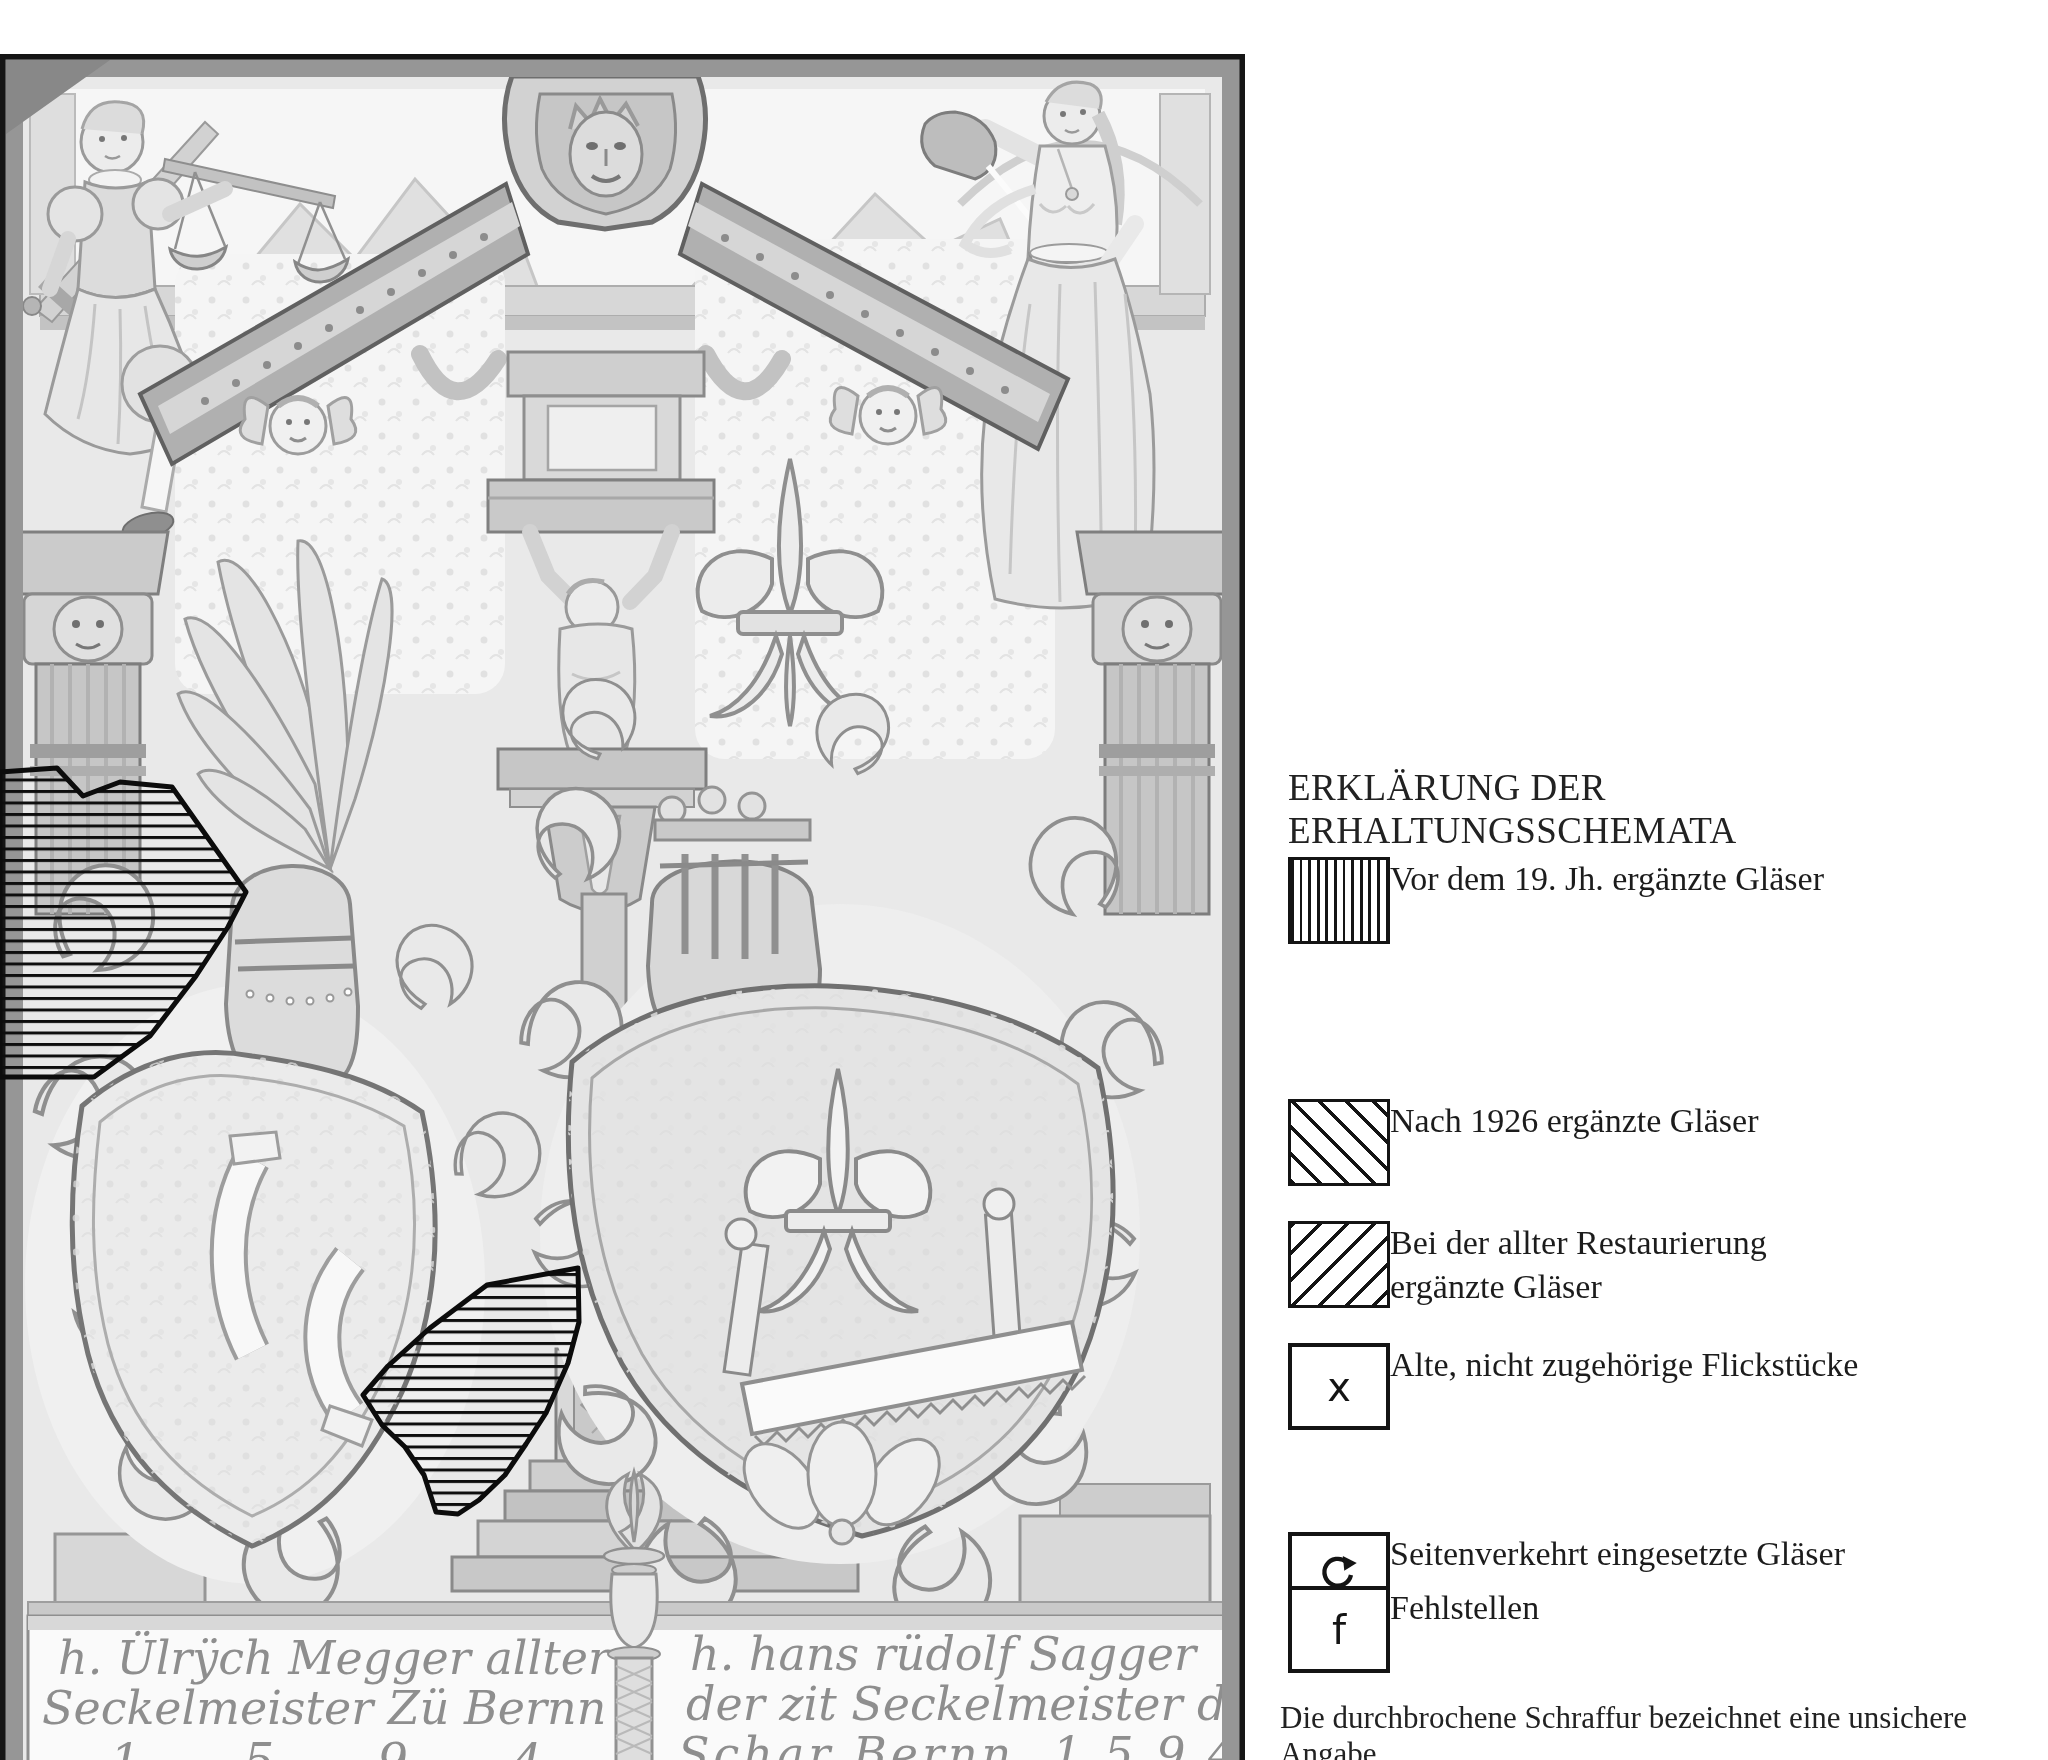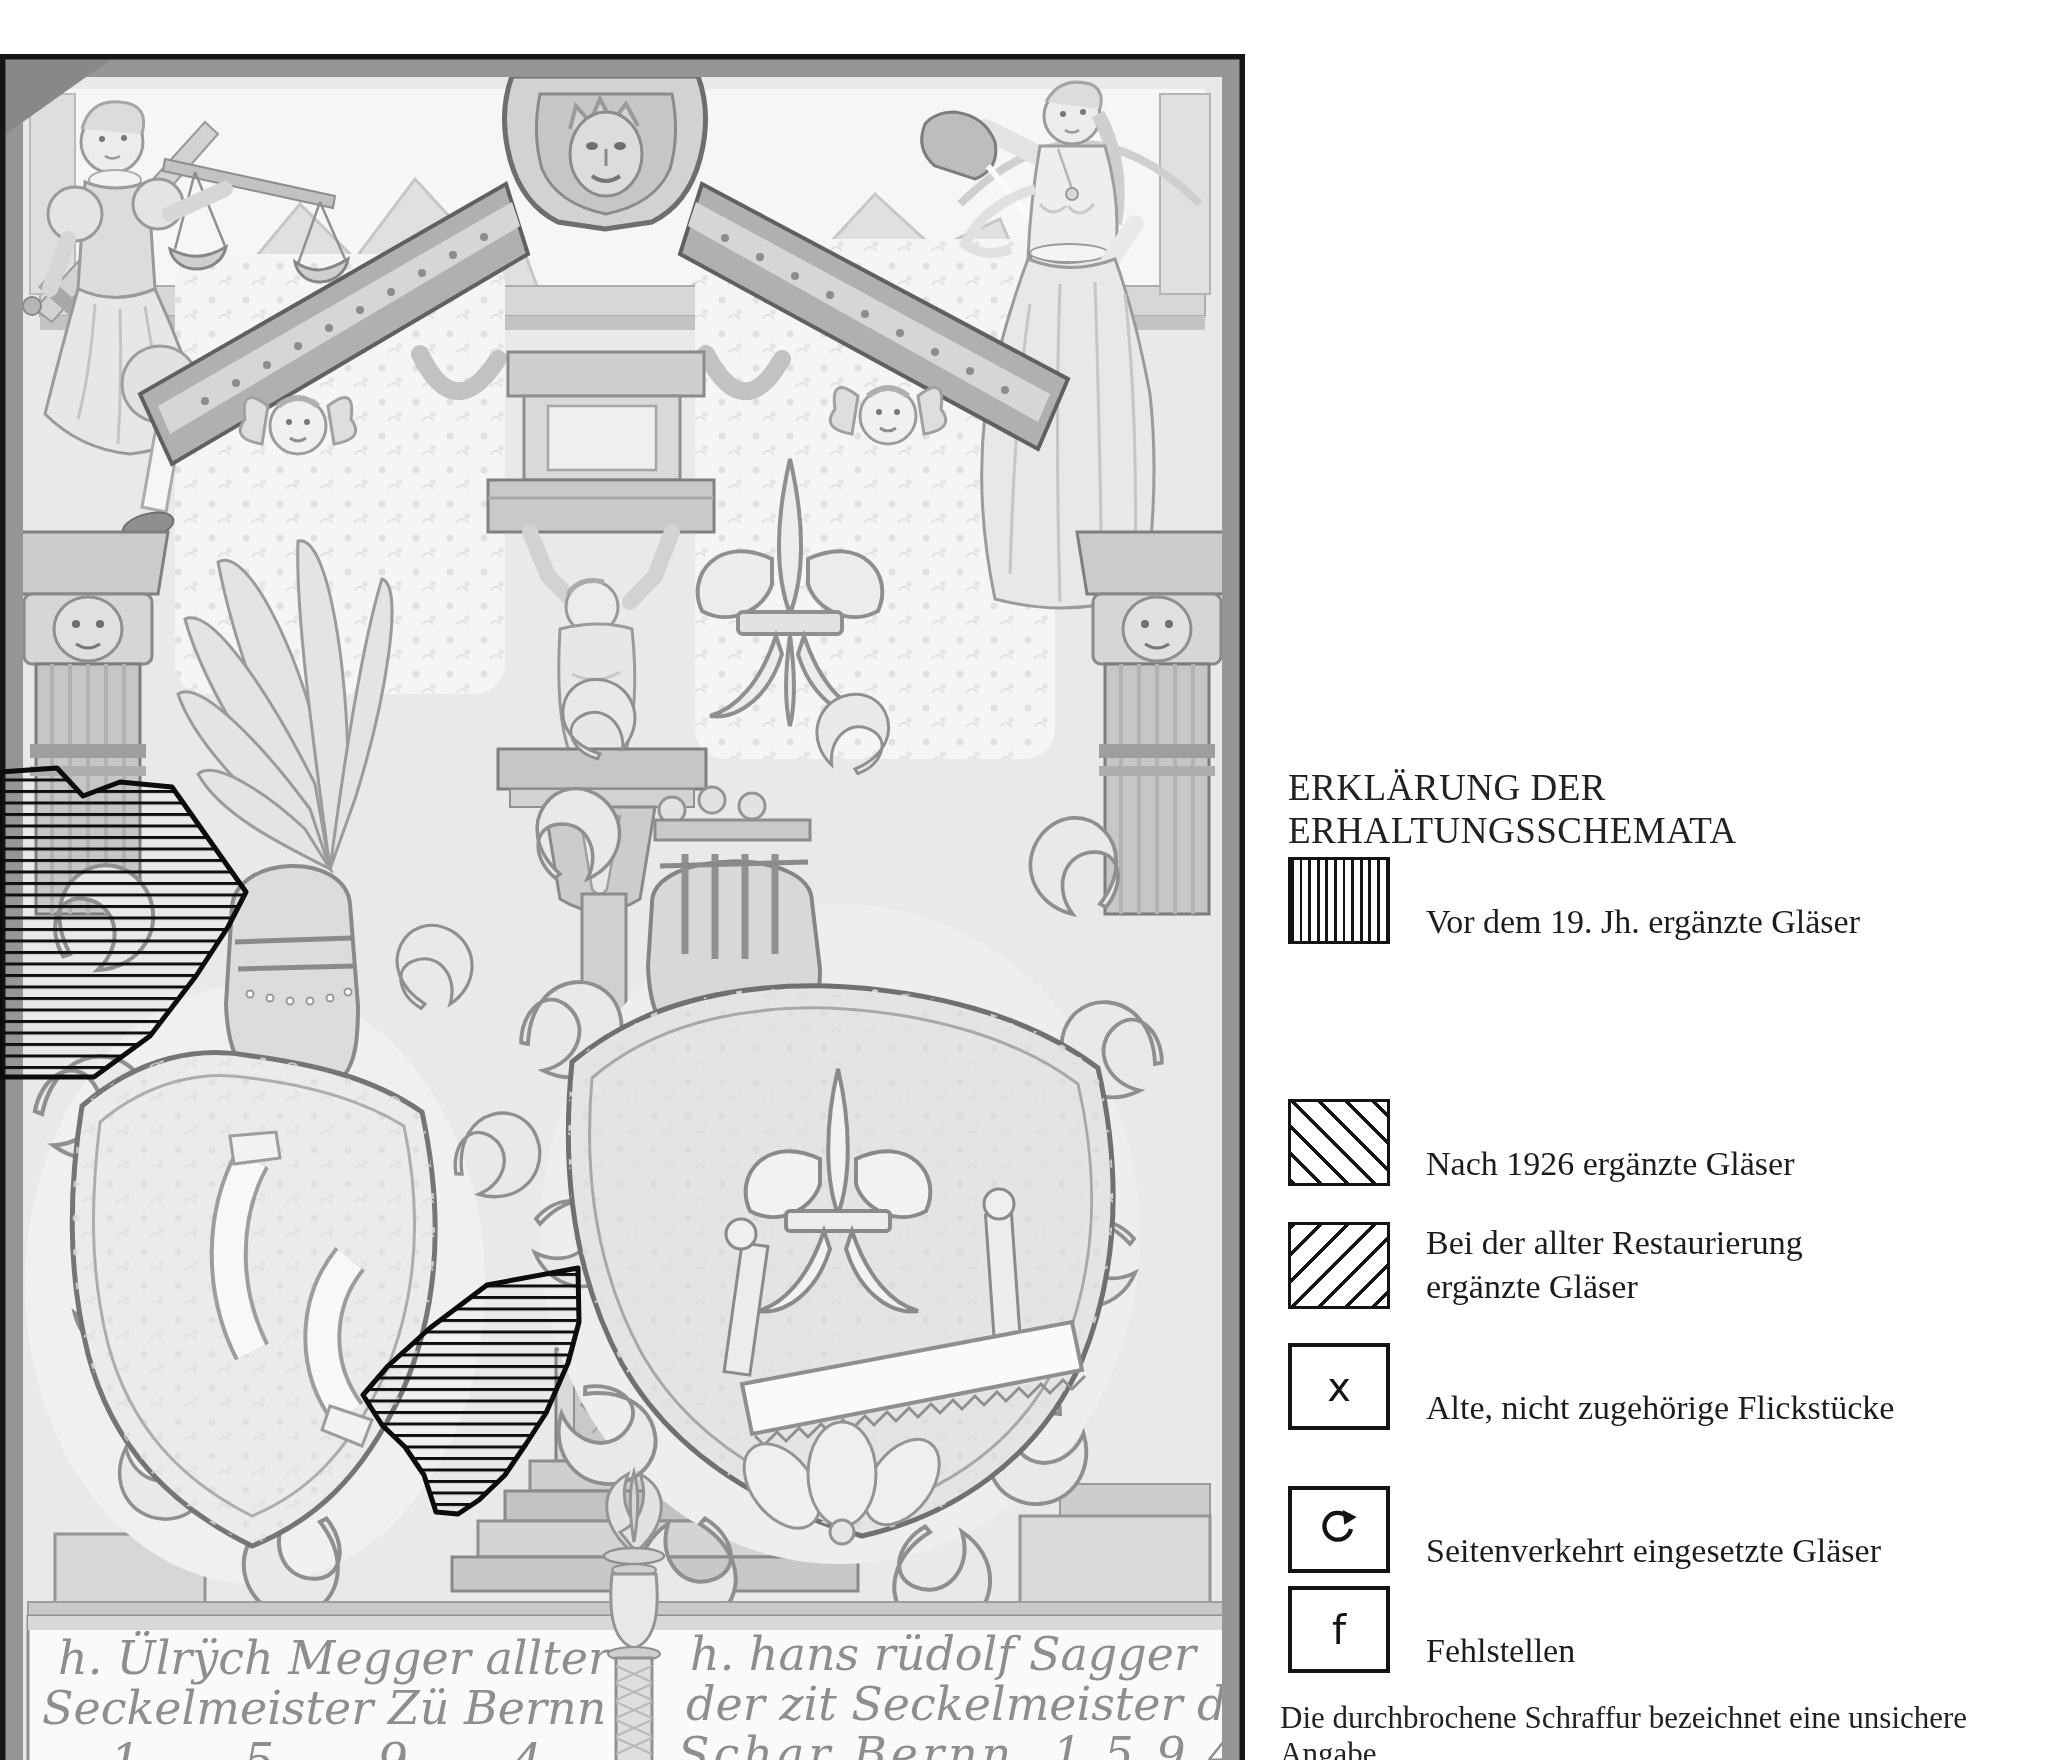--- a/index.html
+++ b/index.html
@@ -1,21 +1,21 @@
 <!DOCTYPE html>
 <html><head>
 <meta charset="utf-8">
 <style>
   html,body{margin:0;padding:0;}
   body{width:2048px;height:1760px;position:relative;overflow:hidden;background:#ffffff;
        font-family:"Liberation Serif",serif;color:#1c1c1c;}
   .photo-wrap{position:absolute;left:0;top:16px;width:1245px;height:1364px;margin-top:38px;}
   .legend{position:absolute;left:0;top:0;width:2048px;height:1760px;}
   .legend-title{position:absolute;left:1288px;top:766px;font-size:37px;letter-spacing:.5px;color:#222;}
-  .lrow{position:absolute;left:1288px;display:flex;align-items:flex-end;gap:36px;width:740px;}
+  .lrow{position:absolute;left:1288px;display:flex;align-items:flex-start;width:740px;}
   .sw{width:102px;height:87px;flex:0 0 102px;background:#fff;border:3px solid #141414;box-sizing:border-box;}
   .sw.v{background-image:repeating-linear-gradient(90deg,#141414 0 2.8px,rgba(0,0,0,0) 2.8px 8.6px);}
   .sw.h{background-image:repeating-linear-gradient(180deg,#141414 0 3px,rgba(0,0,0,0) 3px 11px);}
   .sw.db{background-image:repeating-linear-gradient(45deg,#141414 0 3.4px,rgba(0,0,0,0) 3.4px 19px);}
   .sw.df{background-image:repeating-linear-gradient(135deg,#141414 0 3.4px,rgba(0,0,0,0) 3.4px 19px);}
   .sw.sym{border-width:4px;display:flex;align-items:center;justify-content:center;
           font-family:"DejaVu Sans",sans-serif;font-size:40px;color:#141414;}
   .lbl{font-size:34px;line-height:44px;color:#1c1c1c;}
   .legend-note{position:absolute;left:1280px;top:1700px;font-size:31px;color:#222;}
   svg text{font-family:"DejaVu Serif",serif;font-style:italic;fill:#8e8e8e;}
@@ -417,21 +417,21 @@
     </div>
   </div>
 
   <div class="lrow" style="top:1343px">
     <div class="sw sym">
         <span>x</span>
       </div>
     <div class="lbl">Alte, nicht zugehörige Flickstücke</div>
   </div>
 
-  <div class="lrow" style="top:1486px">
+  <div class="lrow" style="top:1532px">
     <div class="sw sym">
       <svg width="46" height="46" viewBox="0 0 48 48">
         <path d="M32,9.5 A14,14 0 1 0 36.5,23" fill="none" stroke="#141414" stroke-width="4.5"></path>
         <polygon points="28,3 42.5,10.5 29.5,18.5" fill="#141414"></polygon>
       </svg>
     </div>
     <div class="lbl">Seitenverkehrt eingesetzte Gläser</div>
   </div>
 
   <div class="lrow" style="top:1586px">

